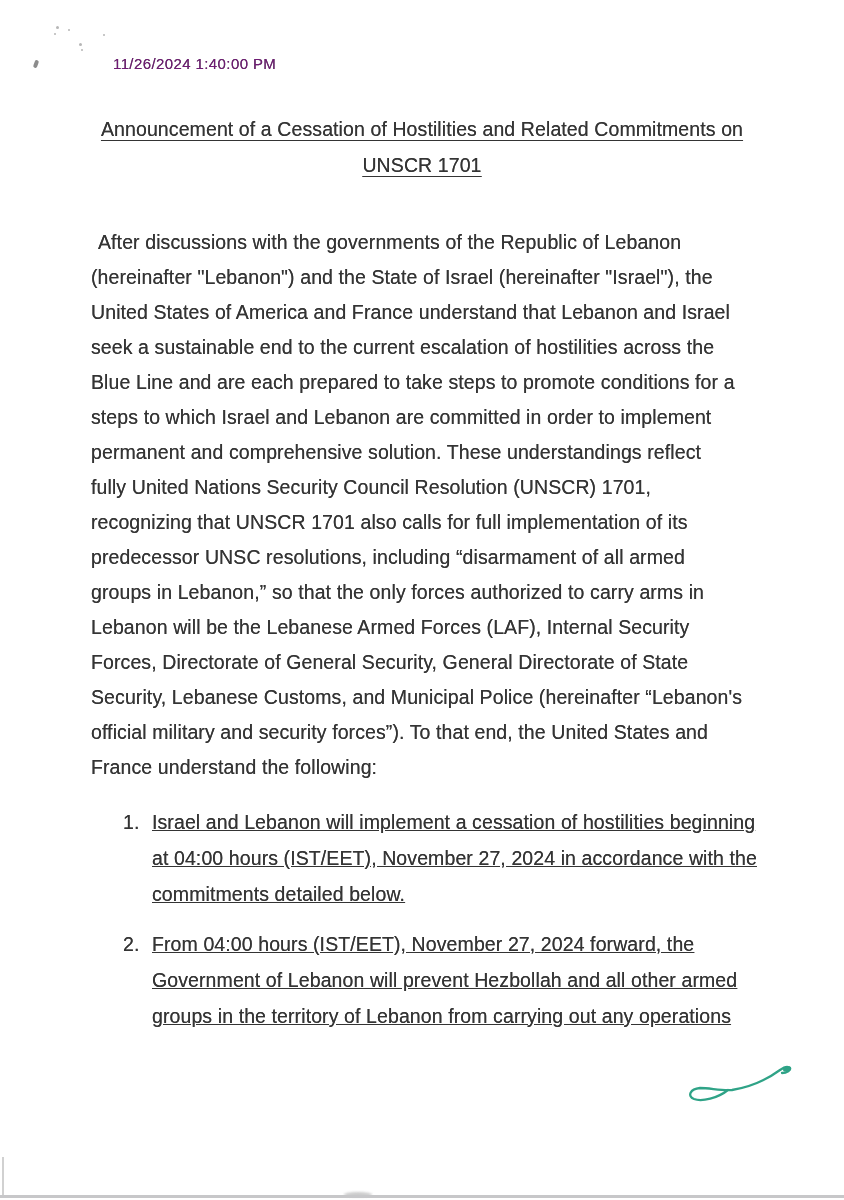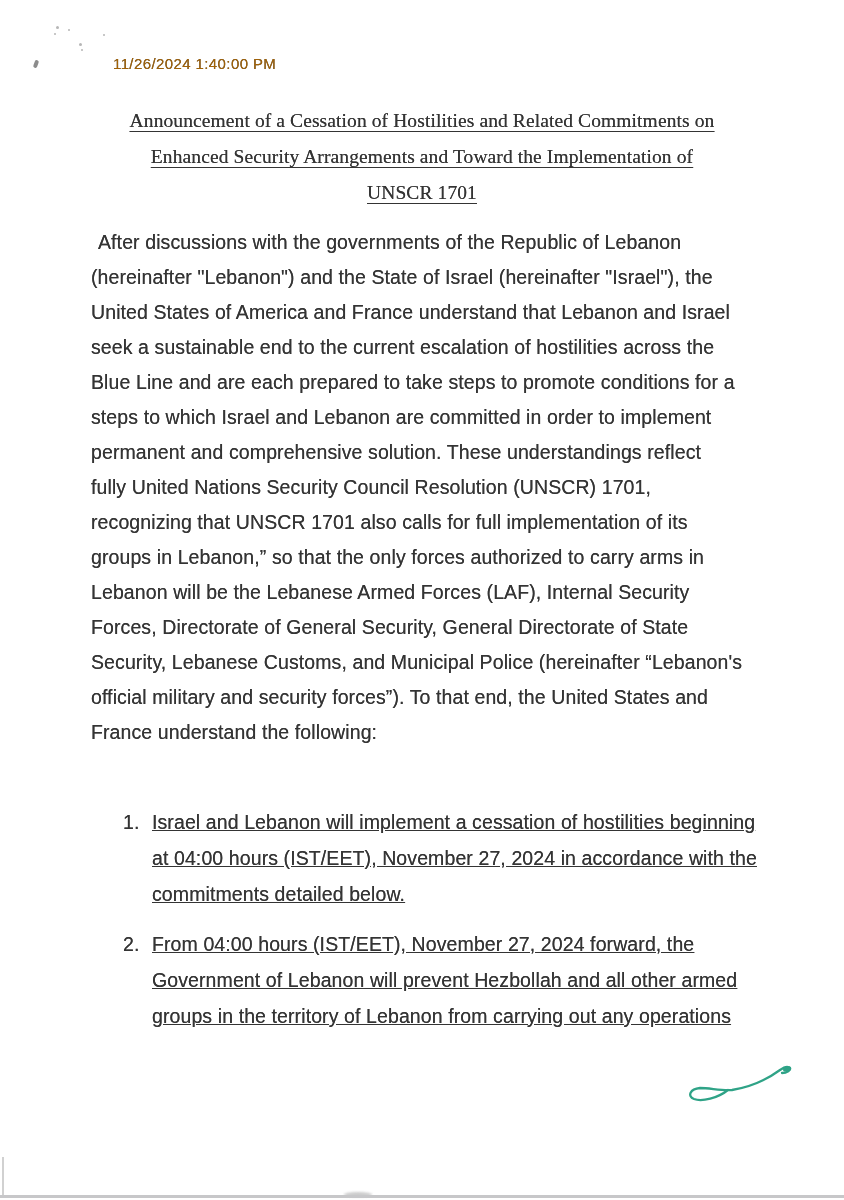--- a/index.html
+++ b/index.html
@@ -12,31 +12,30 @@
     font-family: "Liberation Sans", sans-serif;
     color: #343434;
   }
   .scanned { text-shadow: 0 0 0.6px rgba(55,55,55,0.85); }
   .timestamp {
     position: absolute;
     left: 113px;
     top: 55px;
     font-size: 15px;
     letter-spacing: 0.4px;
-    color: #a16207;
+    color: #701a75;
   }
   .title {
     position: absolute;
     left: 60px;
     right: 60px;
-    top: 103px;
+    top: 111px;
     text-align: center;
     font-size: 19.5px;
     letter-spacing: 0.1px;
-    font-family: Liberation Serif, serif;
   }
   .title .line {
     line-height: 36px;
     height: 36px;
     text-decoration: underline;
     text-underline-offset: 4px;
     text-decoration-thickness: 1.4px;
     white-space: nowrap;
   }
   .paragraph {
@@ -126,34 +125,34 @@
 </style>
 </head>
 <body>
 
 <div class="page">
 
   <div class="timestamp scanned">11/26/2024 1:40:00 PM</div>
 
   <div class="title scanned">
       <div class="line">Announcement of a Cessation of Hostilities and Related Commitments on</div>
-      <div class="line">Enhanced Security Arrangements and Toward the Implementation of</div>
       <div class="line">UNSCR 1701</div>
     </div>
 
   <div class="paragraph scanned">
       <div class="line">After discussions with the governments of the Republic of Lebanon</div>
       <div class="line">(hereinafter "Lebanon") and the State of Israel (hereinafter "Israel"), the</div>
       <div class="line">United States of America and France understand that Lebanon and Israel</div>
       <div class="line">seek a sustainable end to the current escalation of hostilities across the</div>
       <div class="line">Blue Line and are each prepared to take steps to promote conditions for a</div>
       <div class="line">steps to which Israel and Lebanon are committed in order to implement</div>
       <div class="line">permanent and comprehensive solution. These understandings reflect</div>
       <div class="line">fully United Nations Security Council Resolution (UNSCR) 1701,</div>
       <div class="line">recognizing that UNSCR 1701 also calls for full implementation of its</div>
+      <div class="line">predecessor UNSC resolutions, including “disarmament of all armed</div>
       <div class="line">groups in Lebanon,” so that the only forces authorized to carry arms in</div>
       <div class="line">Lebanon will be the Lebanese Armed Forces (LAF), Internal Security</div>
       <div class="line">Forces, Directorate of General Security, General Directorate of State</div>
       <div class="line">Security, Lebanese Customs, and Municipal Police (hereinafter “Lebanon's</div>
       <div class="line">official military and security forces”). To that end, the United States and</div>
       <div class="line">France understand the following:</div>
     </div>
 
   <div class="numbered-list scanned" id="numbered-list">
       <div class="list-item">

